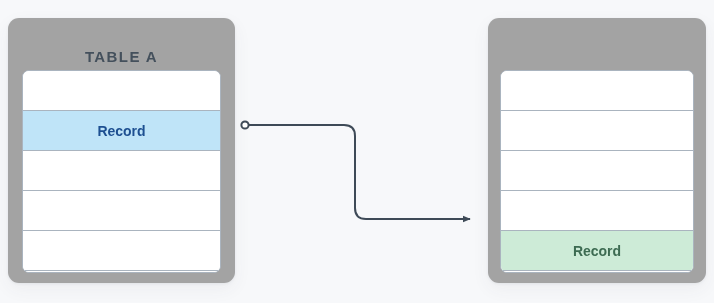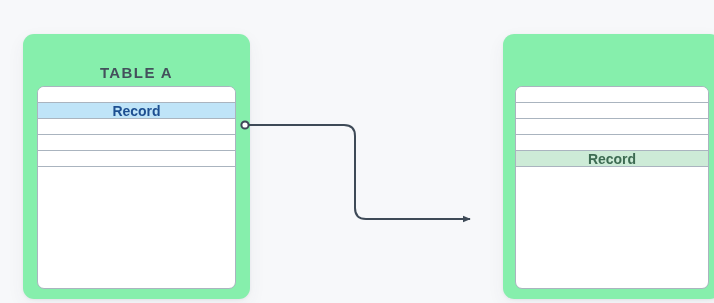--- a/index.html
+++ b/index.html
@@ -19,27 +19,26 @@
   #stage {
     position: absolute;
     inset: 0;
     width: 714px;
     height: 303px;
   }
 
   
   .card {
     position: absolute;
-    top: 34px;
+    top: 18px;
     height: 265px;
-    background: #86efac;
+    background: #a3a3a3;
     border-radius: 11px;
     box-shadow: 0 1px 3px rgba(60,72,88,0.07),
                 0 6px 18px rgba(60,72,88,0.06);
-    margin-left: 15px;
   }
   #card-a { left: 8px;  width: 227px; }
   #card-b { left: 488px; width: 218px; }
 
   .card-title {
     position: absolute;
     left: 0;
     right: 0;
     top: 30px;
     text-align: center;
@@ -57,21 +56,21 @@
     height: 203px;
     border: 1px solid #aab4bf;
     border-radius: 7px;
     overflow: hidden;
     background: #ffffff;
   }
   #table-a { left: 14px;  right: 14px; }
   #table-b { left: 12px;  right: 12px; }
 
   .trow {
-    height: 16px;
+    height: 40px;
     border-bottom: 1px solid #aab4bf;
     display: flex;
     align-items: center;
     justify-content: center;
     font-size: 14px;
     background: #ffffff;
   }
   .trow:last-child { border-bottom: none; }
 
   .trow.filled-blue {

